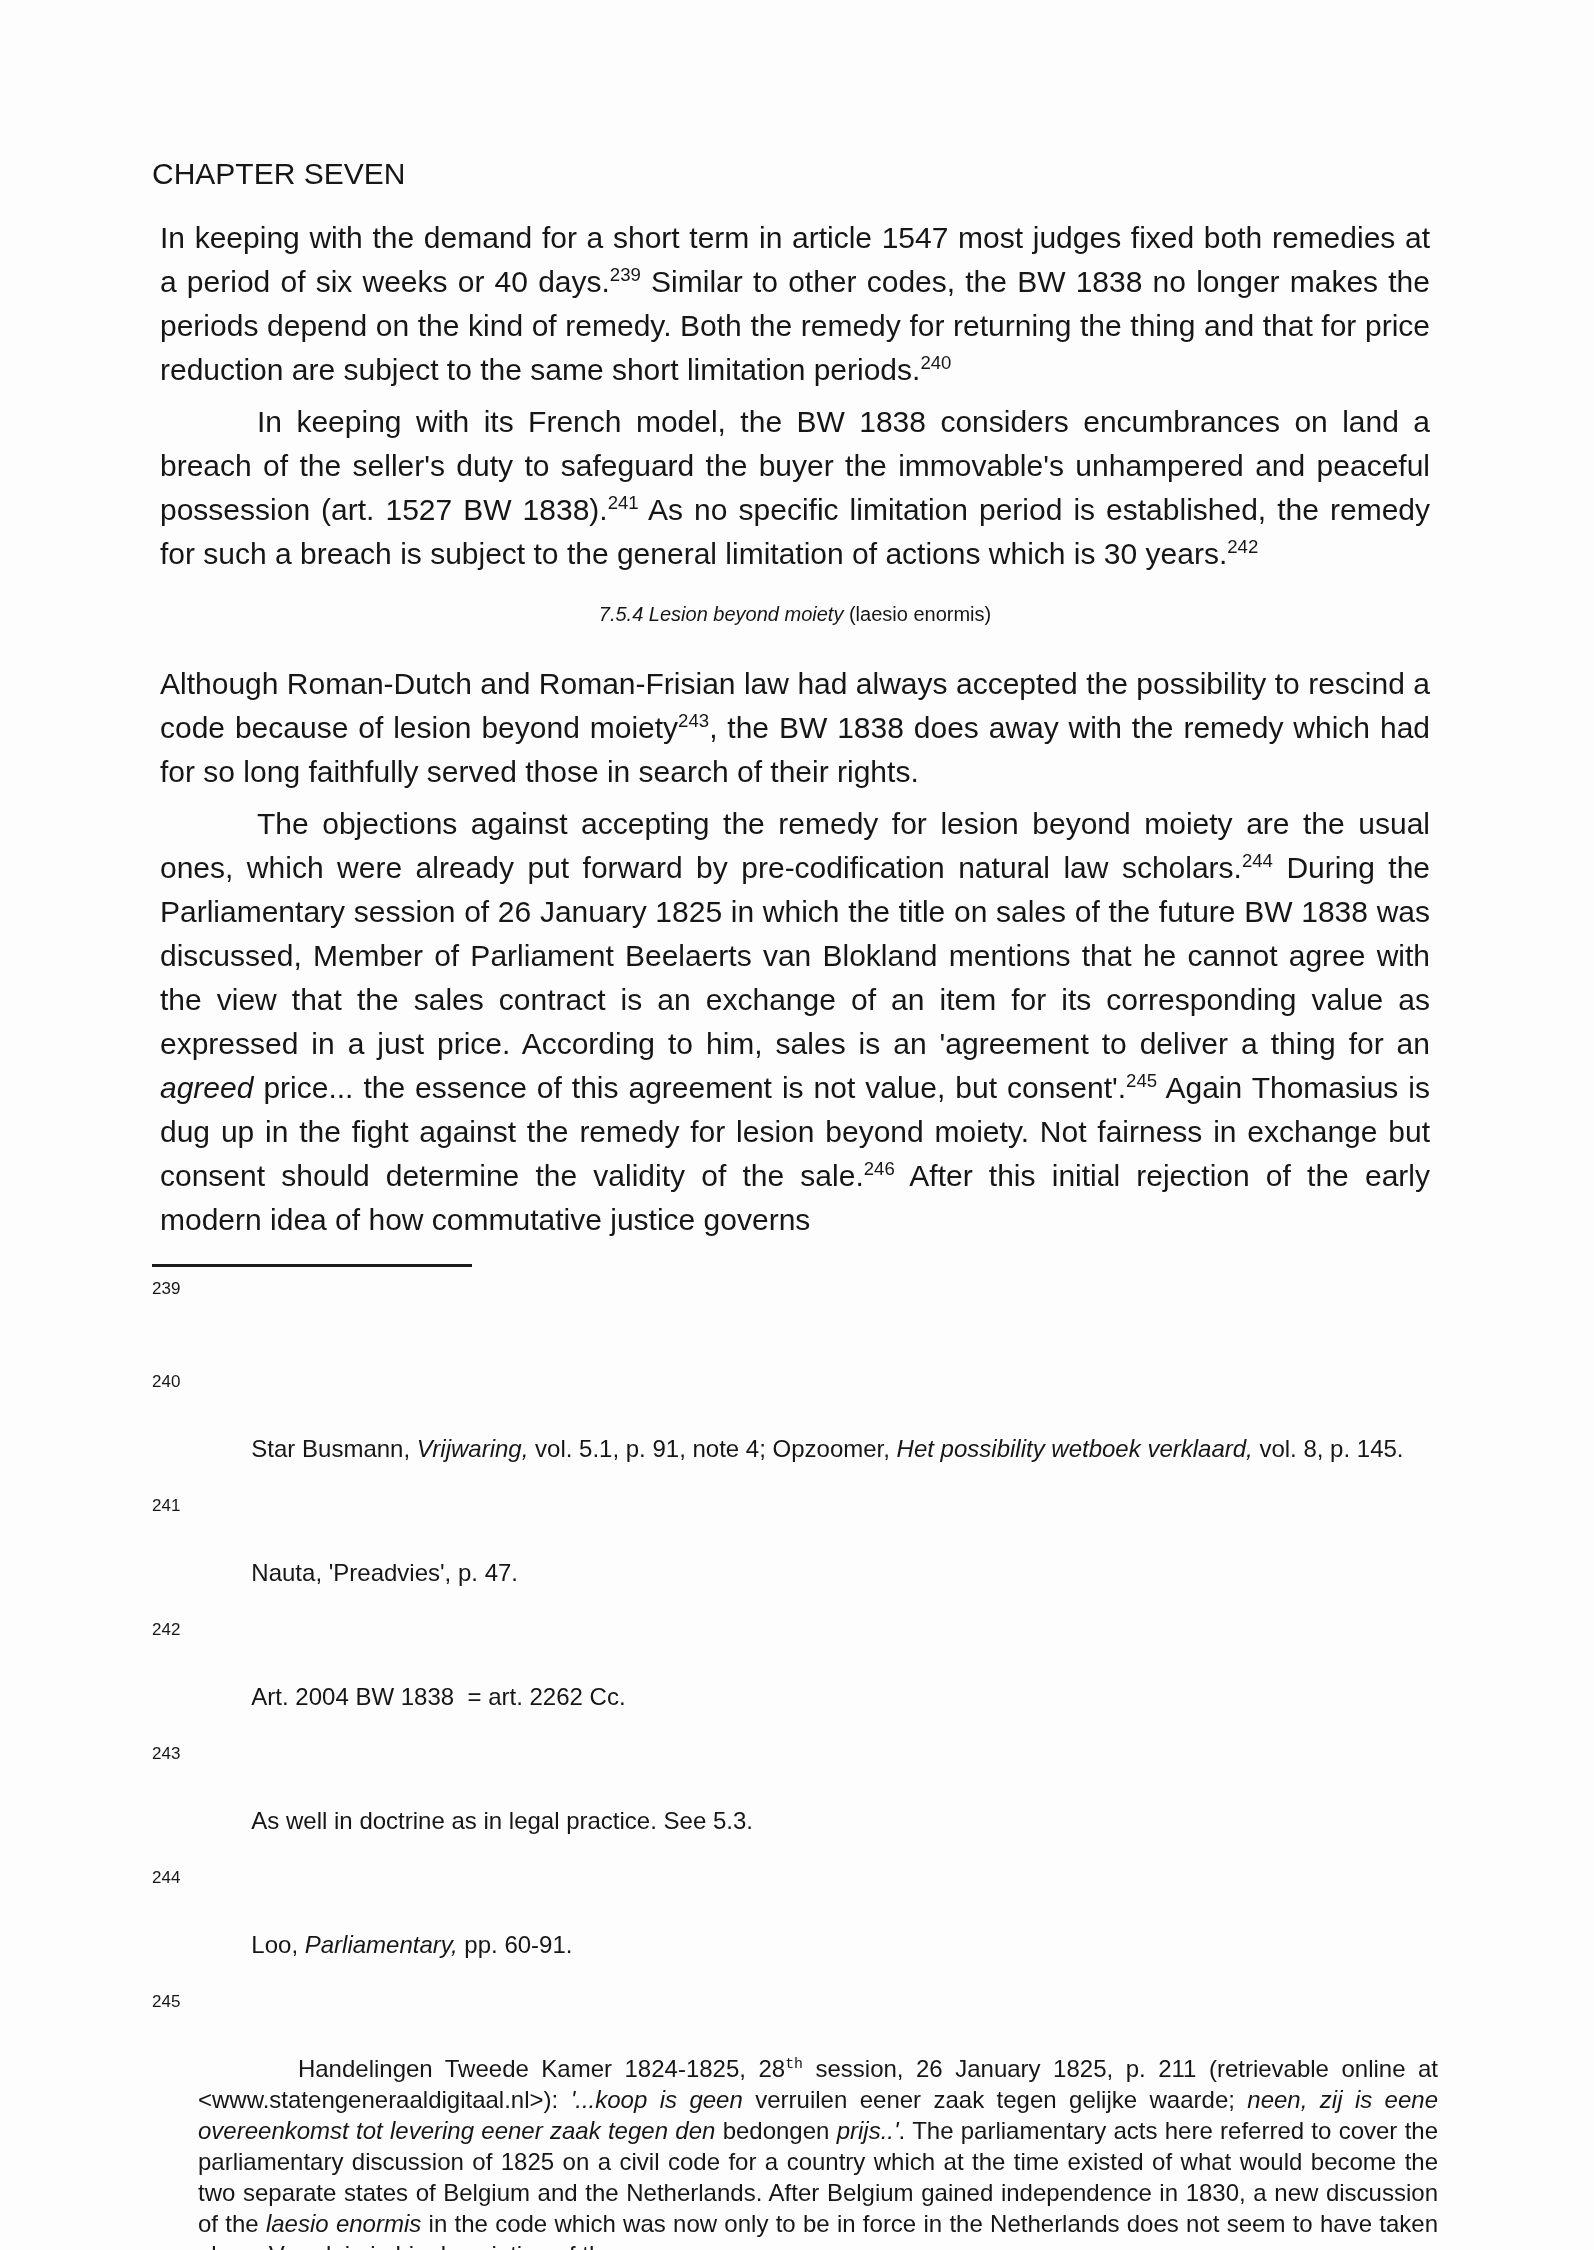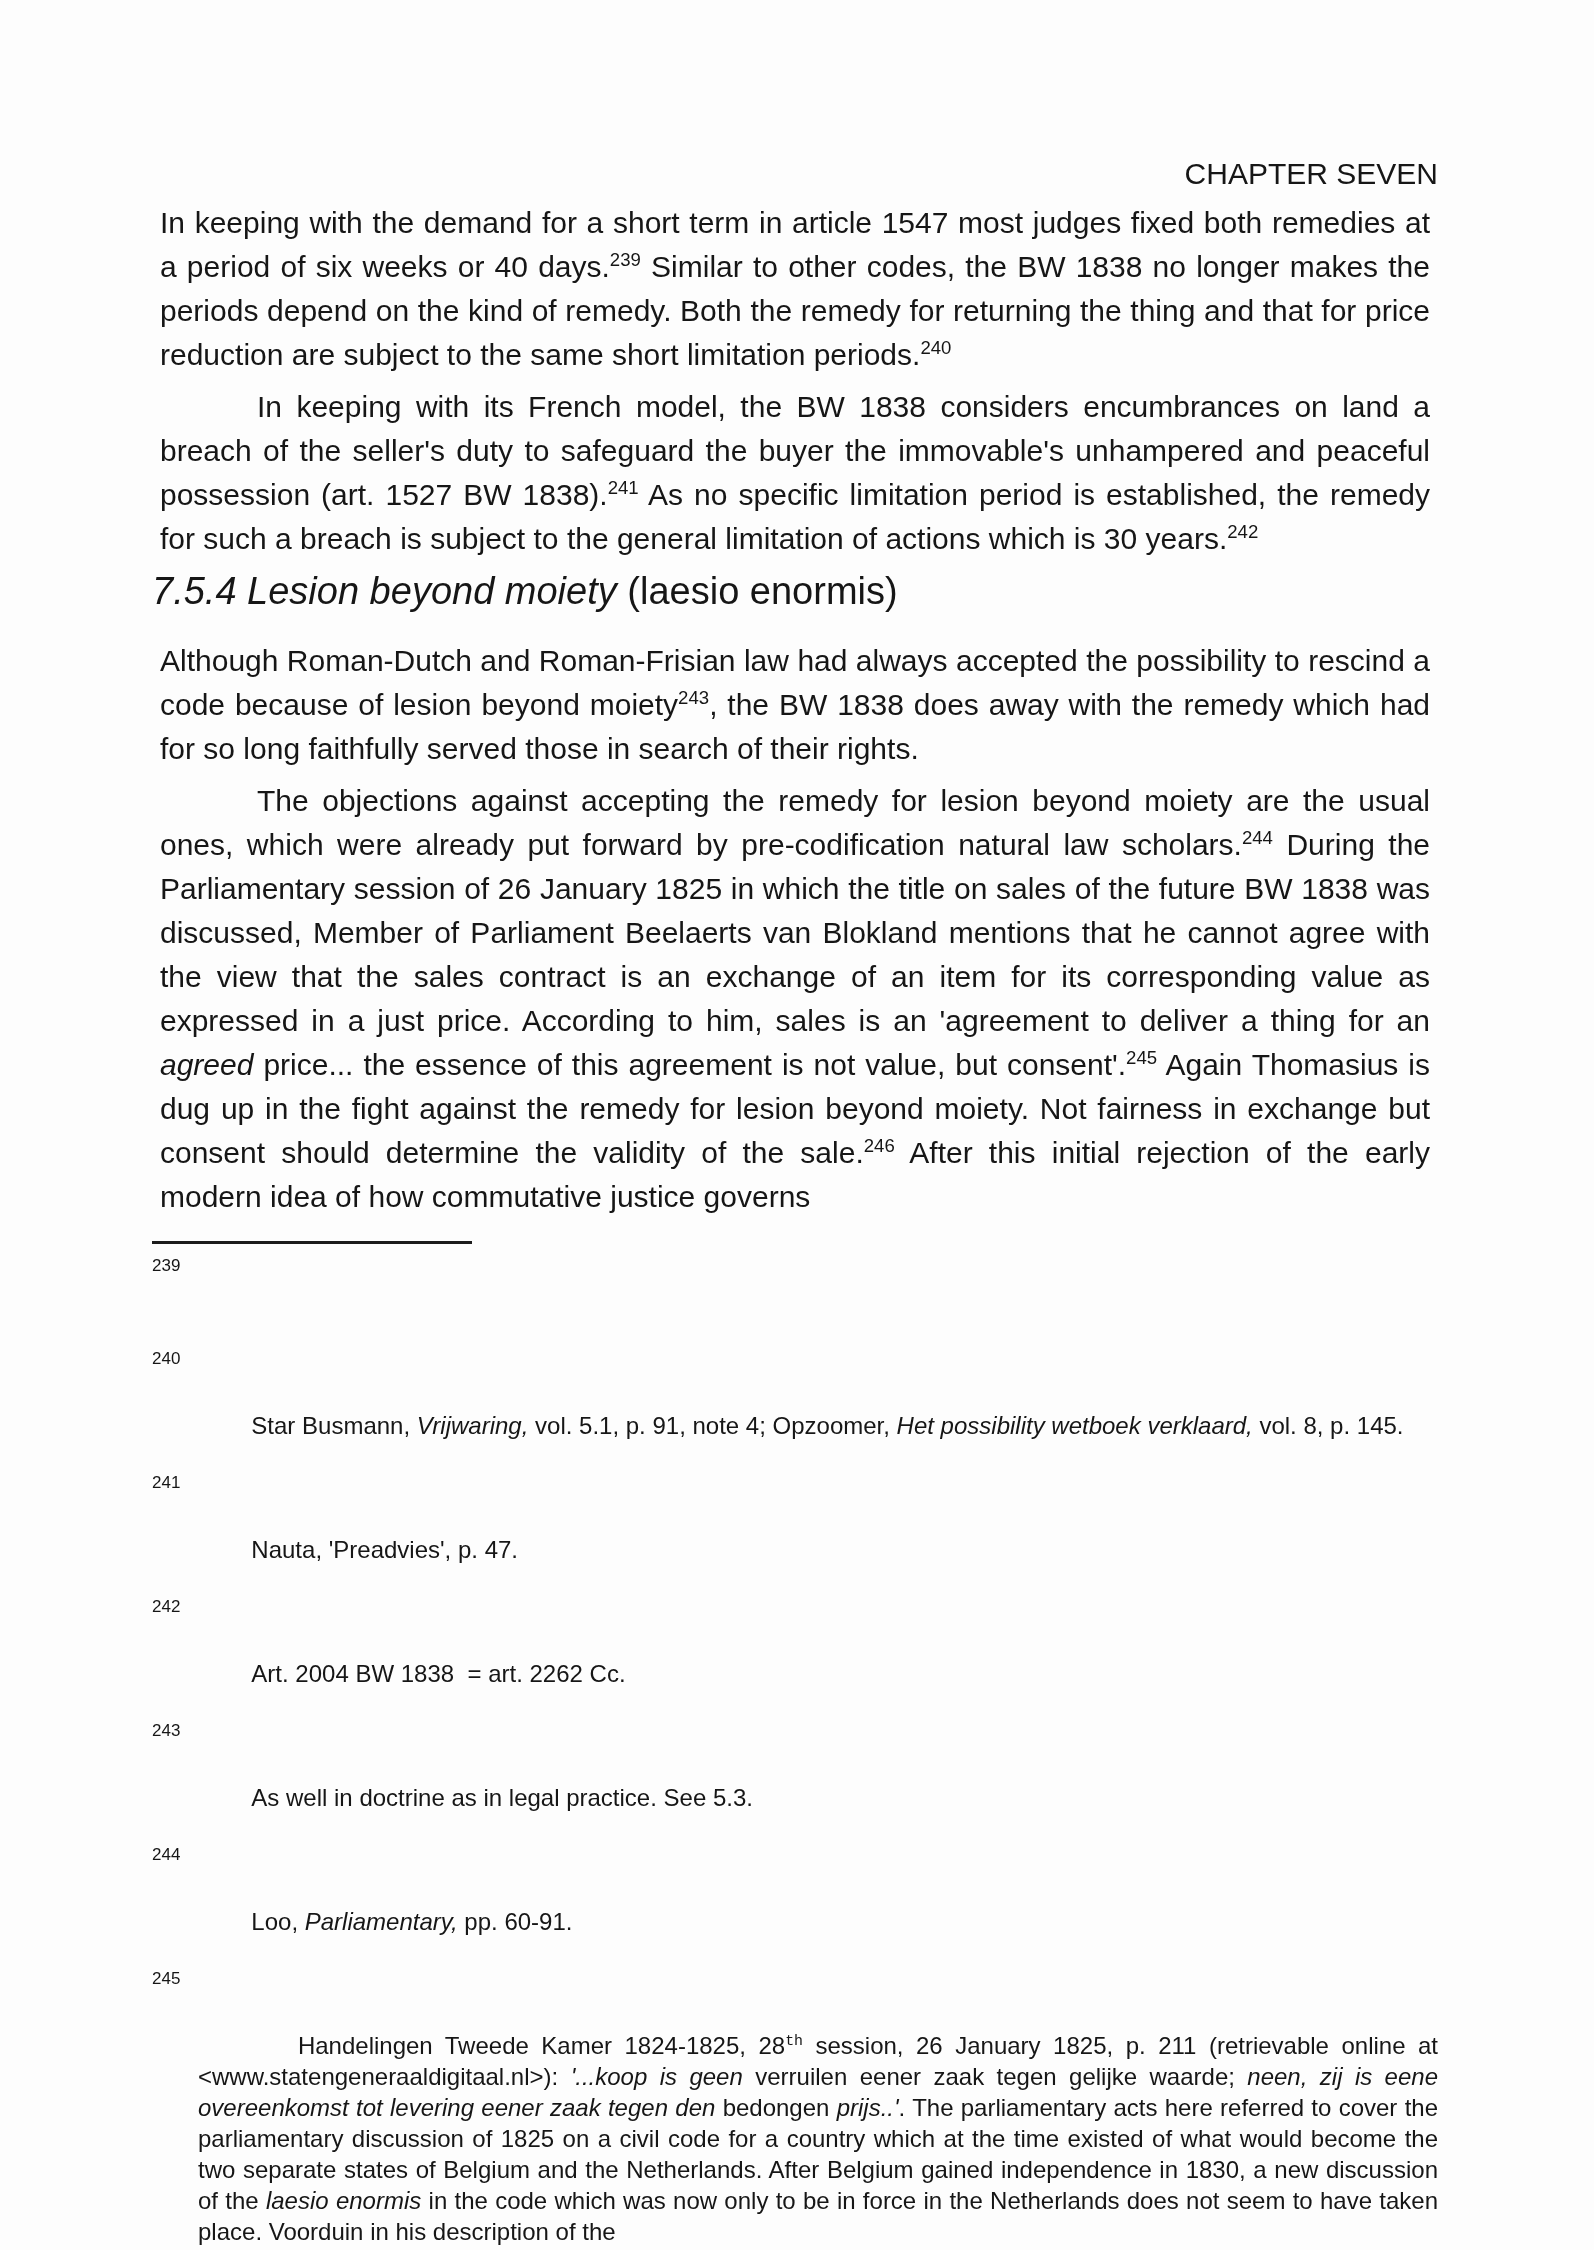--- a/index.html
+++ b/index.html
@@ -15,46 +15,46 @@
     background: #fdfdfd;
     color: #161616;
     font-family: "Liberation Sans", sans-serif;
     overflow: hidden;
   }
   .content {
     margin: 0 156px 0 152px;
   }
   .chapter-header {
     padding-top: 156px;
-    margin-bottom: 9px;
-    text-align: right;
+    margin-bottom: 24px;
+    text-align: left;
     font-size: 30px;
     line-height: 36px;
   }
   .body-para {
     margin: 8px;
     font-size: 30px;
     line-height: 44px;
     text-align: justify;
     white-space: pre-wrap;
   }
   .body-para.indent {
     text-indent: 97px;
   }
   .body-para sup, .section-heading sup {
     font-size: 62%;
     line-height: 0;
     vertical-align: super;
   }
   .section-heading {
-    margin: 8px 0 26px 0;
-    font-size: 38px;
+    margin: 16px 0 26px 0;
+    font-size: 20px;
     line-height: 44px;
     font-weight: normal;
-    text-align: left;
+    text-align: center;
   }
   .it { font-style: italic; }
   .footnote-sep {
     margin-top: 22px;
     width: 320px;
     height: 3px;
     background: #1c1c1c;
   }
   .footnotes {
     margin-top: 11px;

